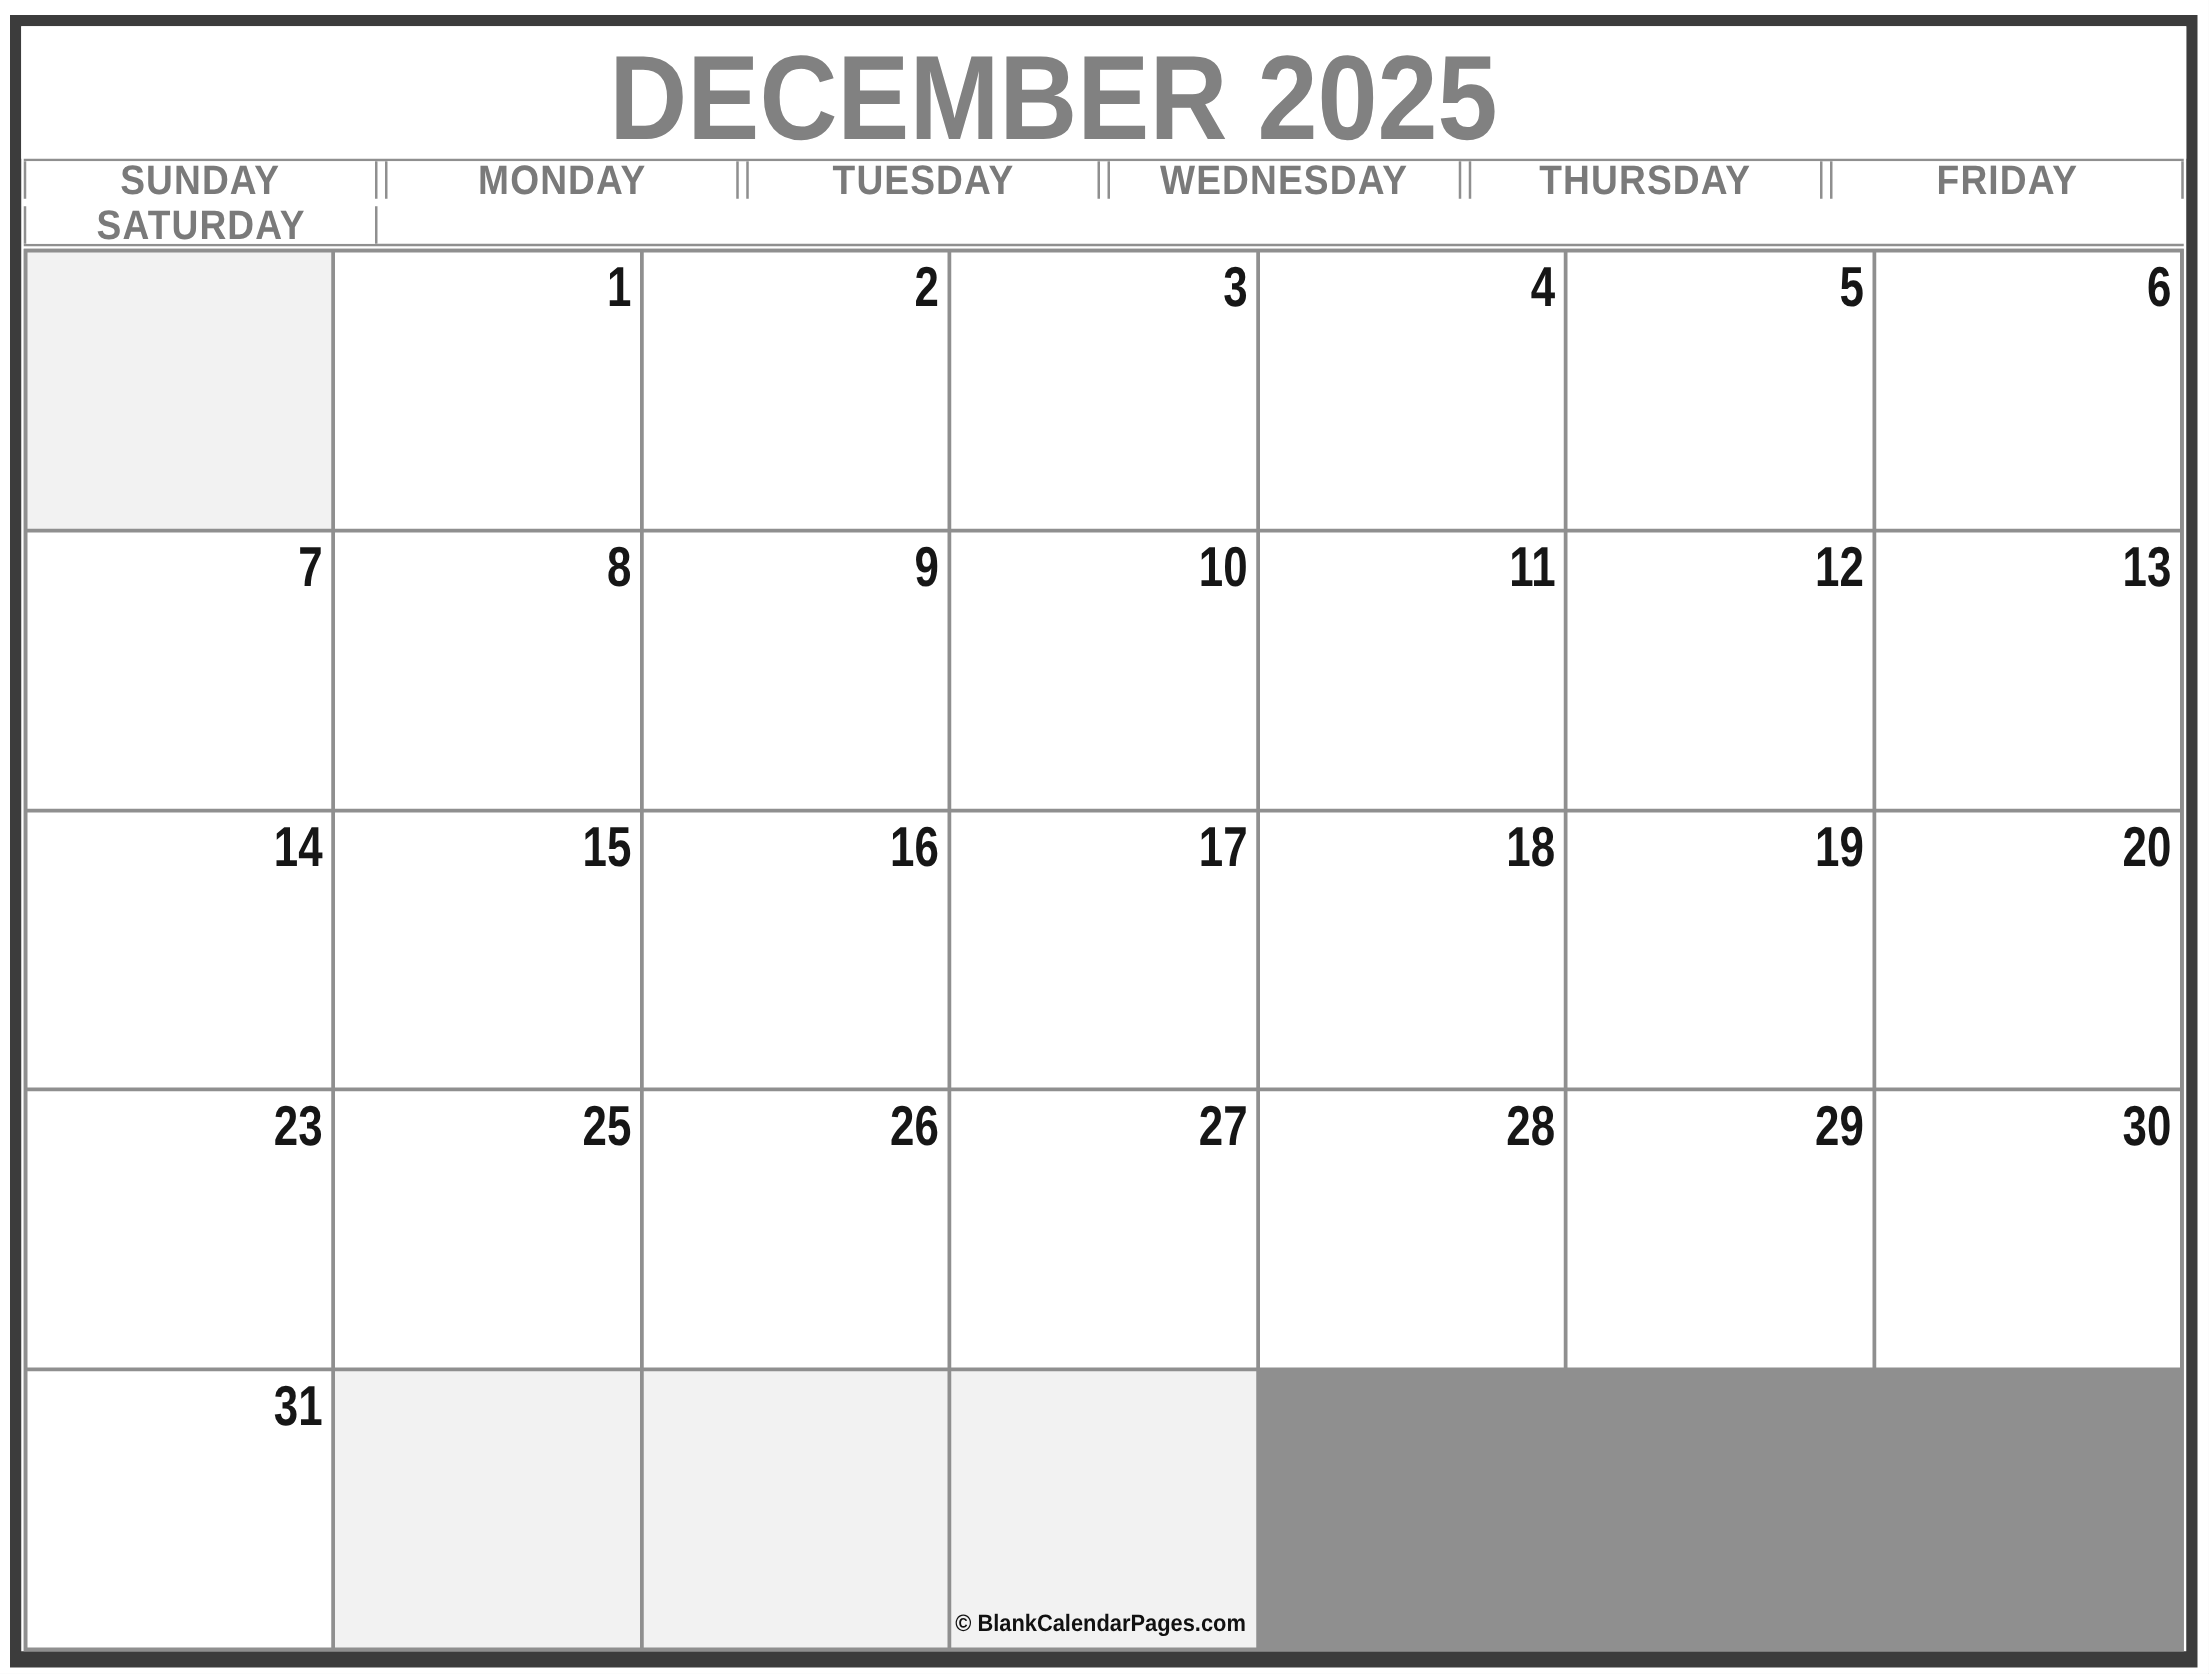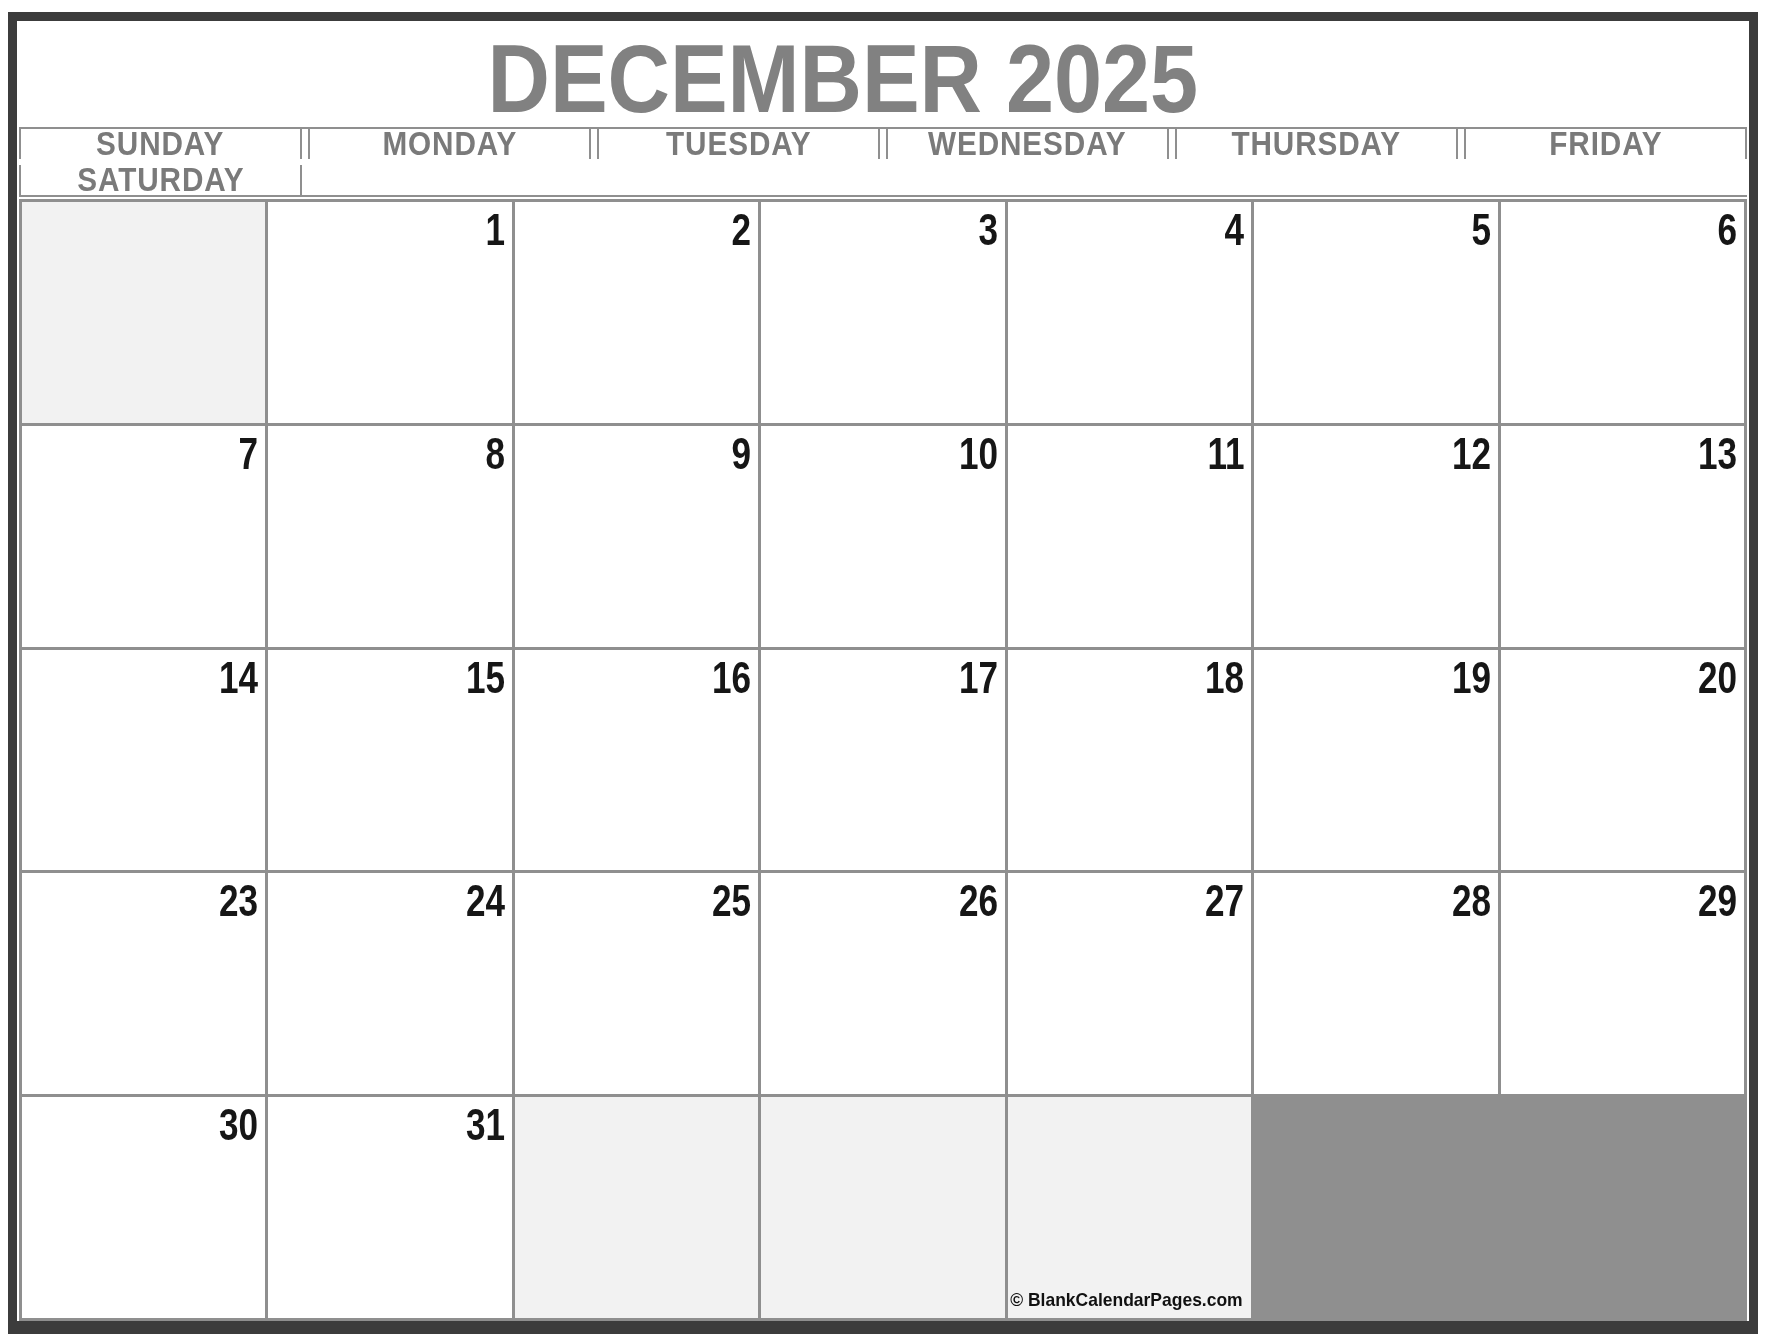--- a/index.html
+++ b/index.html
@@ -216,23 +216,20 @@
           <div class="day-cell">
             <span class="day-num">19</span>
           </div>
           <div class="day-cell">
             <span class="day-num">20</span>
           </div>
           <div class="day-cell">
             <span class="day-num">23</span>
           </div>
           <div class="day-cell">
-            <span class="day-num">24</span>
-          </div>
-          <div class="day-cell">
             <span class="day-num">25</span>
           </div>
           <div class="day-cell">
             <span class="day-num">26</span>
           </div>
           <div class="day-cell">
             <span class="day-num">27</span>
           </div>
           <div class="day-cell">
             <span class="day-num">28</span>

